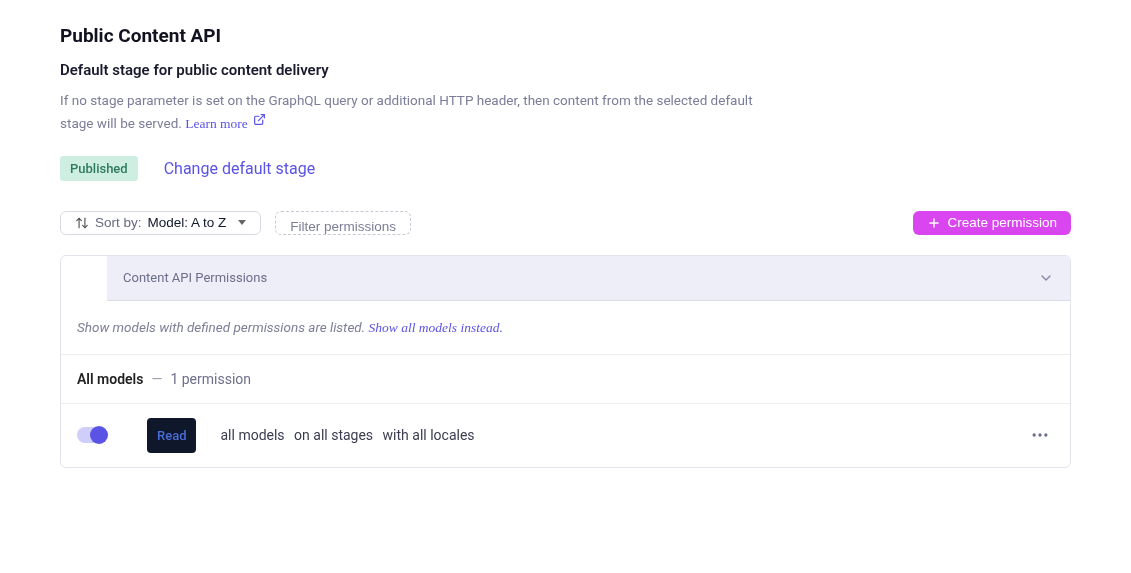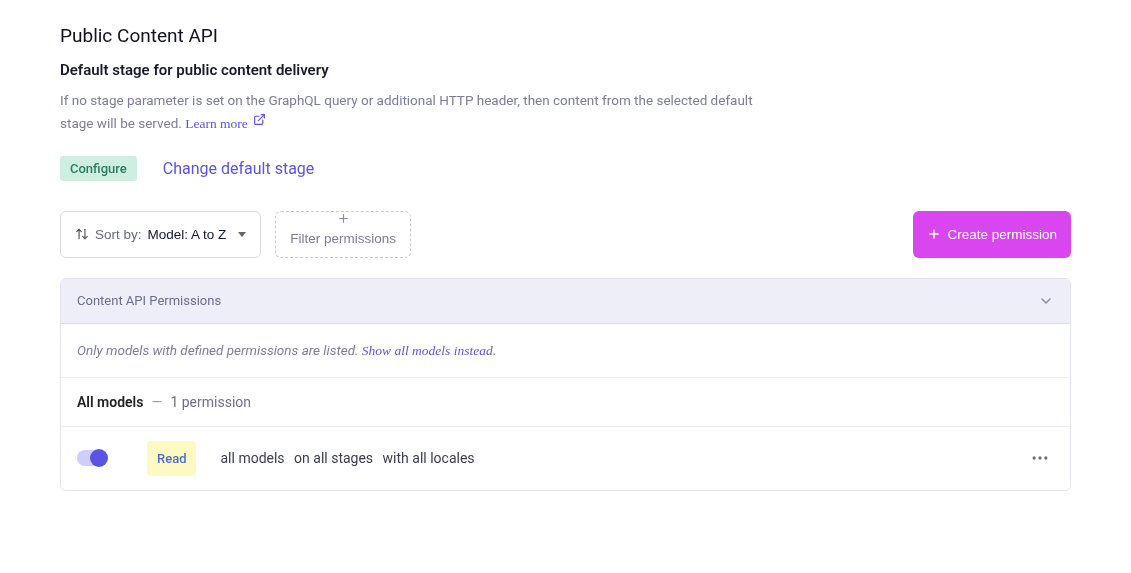--- a/index.html
+++ b/index.html
@@ -11,21 +11,21 @@
     color: #1a1a2e;
     width: 1131px;
     height: 573px;
     overflow: hidden;
   }
   .page {
     padding: 24px 60px 0 60px;
   }
   h1 {
     font-size: 19px;
-    font-weight: 400;
+    font-weight: 700;
     margin: 0 0 14px 0;
     color: #111120;
   }
   .subtitle {
     font-size: 14px;
     color: #5b5d8b;
     margin: 0 0 30px 0;
     line-height: 1.5;
   }
   h2 {
@@ -75,21 +75,21 @@
     margin-bottom: 20px;
   }
   .toolbar-left {
     display: flex;
     gap: 14px;
   }
   .btn {
     display: inline-flex;
     align-items: center;
     gap: 6px;
-    height: 47px;
+    height: 24px;
     padding: 0 14px;
     border-radius: 6px;
     font-size: 13.5px;
     cursor: pointer;
     border: 1px solid transparent;
     background: transparent;
   }
   .btn-sort {
     border: 1px solid #d9d9e3;
     background: #fff;
@@ -116,20 +116,21 @@
   }
   .panel-header {
     background: #edeef7;
     border-bottom: 1px solid #dcdce8;
     padding: 14px 16px;
     font-size: 13px;
     color: #6c6e8a;
     display: flex;
     align-items: center;
     justify-content: space-between;
+    margin-left: 46px;
   }
   .panel-note {
     padding: 18px 16px;
     font-size: 13.5px;
     font-style: italic;
     color: #7c7e98;
     border-bottom: 1px solid #eceef4;
   }
   .panel-note .link { font-style: italic; }
   .panel-row {
@@ -161,21 +162,21 @@
   .toggle .knob {
     position: absolute;
     right: -1px;
     top: -1px;
     width: 18px;
     height: 18px;
     border-radius: 50%;
     background: #5b53e6;
   }
   .pill-read {
-    background: #fef9c3;
+    background: #0f172a;
     color: #4a6dd8;
     font-size: 13px;
     font-weight: 500;
     padding: 10px 10px;
     border-radius: 4px;
     margin-left: 20px;
   }
   .perm-text {
     font-size: 14px;
     color: #3b3c4f;
@@ -211,21 +212,21 @@
       <span>Learn more</span>
       <svg width="13" height="13" viewBox="0 0 24 24" fill="none" stroke="#5b53e6" stroke-width="2.2" stroke-linecap="round" stroke-linejoin="round">
           <path d="M18 13v6a2 2 0 0 1-2 2H5a2 2 0 0 1-2-2V8a2 2 0 0 1 2-2h6"></path>
           <polyline points="15 3 21 3 21 9"></polyline>
           <line x1="10" y1="14" x2="21" y2="3"></line>
         </svg>
     </span>
   </p>
 
   <div class="badge-row">
-    <span class="badge-published">Configure</span>
+    <span class="badge-published">Published</span>
     <span class="change-link">Change default stage</span>
   </div>
 
   <div class="toolbar">
     <div class="toolbar-left">
       <button class="btn btn-sort">
         <svg width="14" height="14" viewBox="0 0 24 24" fill="none" stroke="#555" stroke-width="2" stroke-linecap="round" stroke-linejoin="round">
             <path d="M7 4v16"></path>
             <path d="M3 8l4-4 4 4"></path>
             <path d="M17 20V4"></path>
@@ -254,21 +255,21 @@
   </div>
 
   <div class="panel">
     <div class="panel-header">
       <span>Content API Permissions</span>
       <svg width="16" height="16" viewBox="0 0 24 24" fill="none" stroke="#8b8da6" stroke-width="2.2" stroke-linecap="round" stroke-linejoin="round">
           <polyline points="6 9 12 15 18 9"></polyline>
         </svg>
     </div>
     <div class="panel-note">
-      <span>Only models with defined permissions are listed. </span>
+      <span>Show models with defined permissions are listed. </span>
       <span class="link">Show all models instead.</span>
     </div>
     <div class="panel-row">
       <span class="row-title">All models</span>
       <span class="row-dash">—</span>
       <span class="row-sub">1 permission</span>
     </div>
     <div class="perm-row">
       <div class="toggle">
         <div class="knob"></div>

